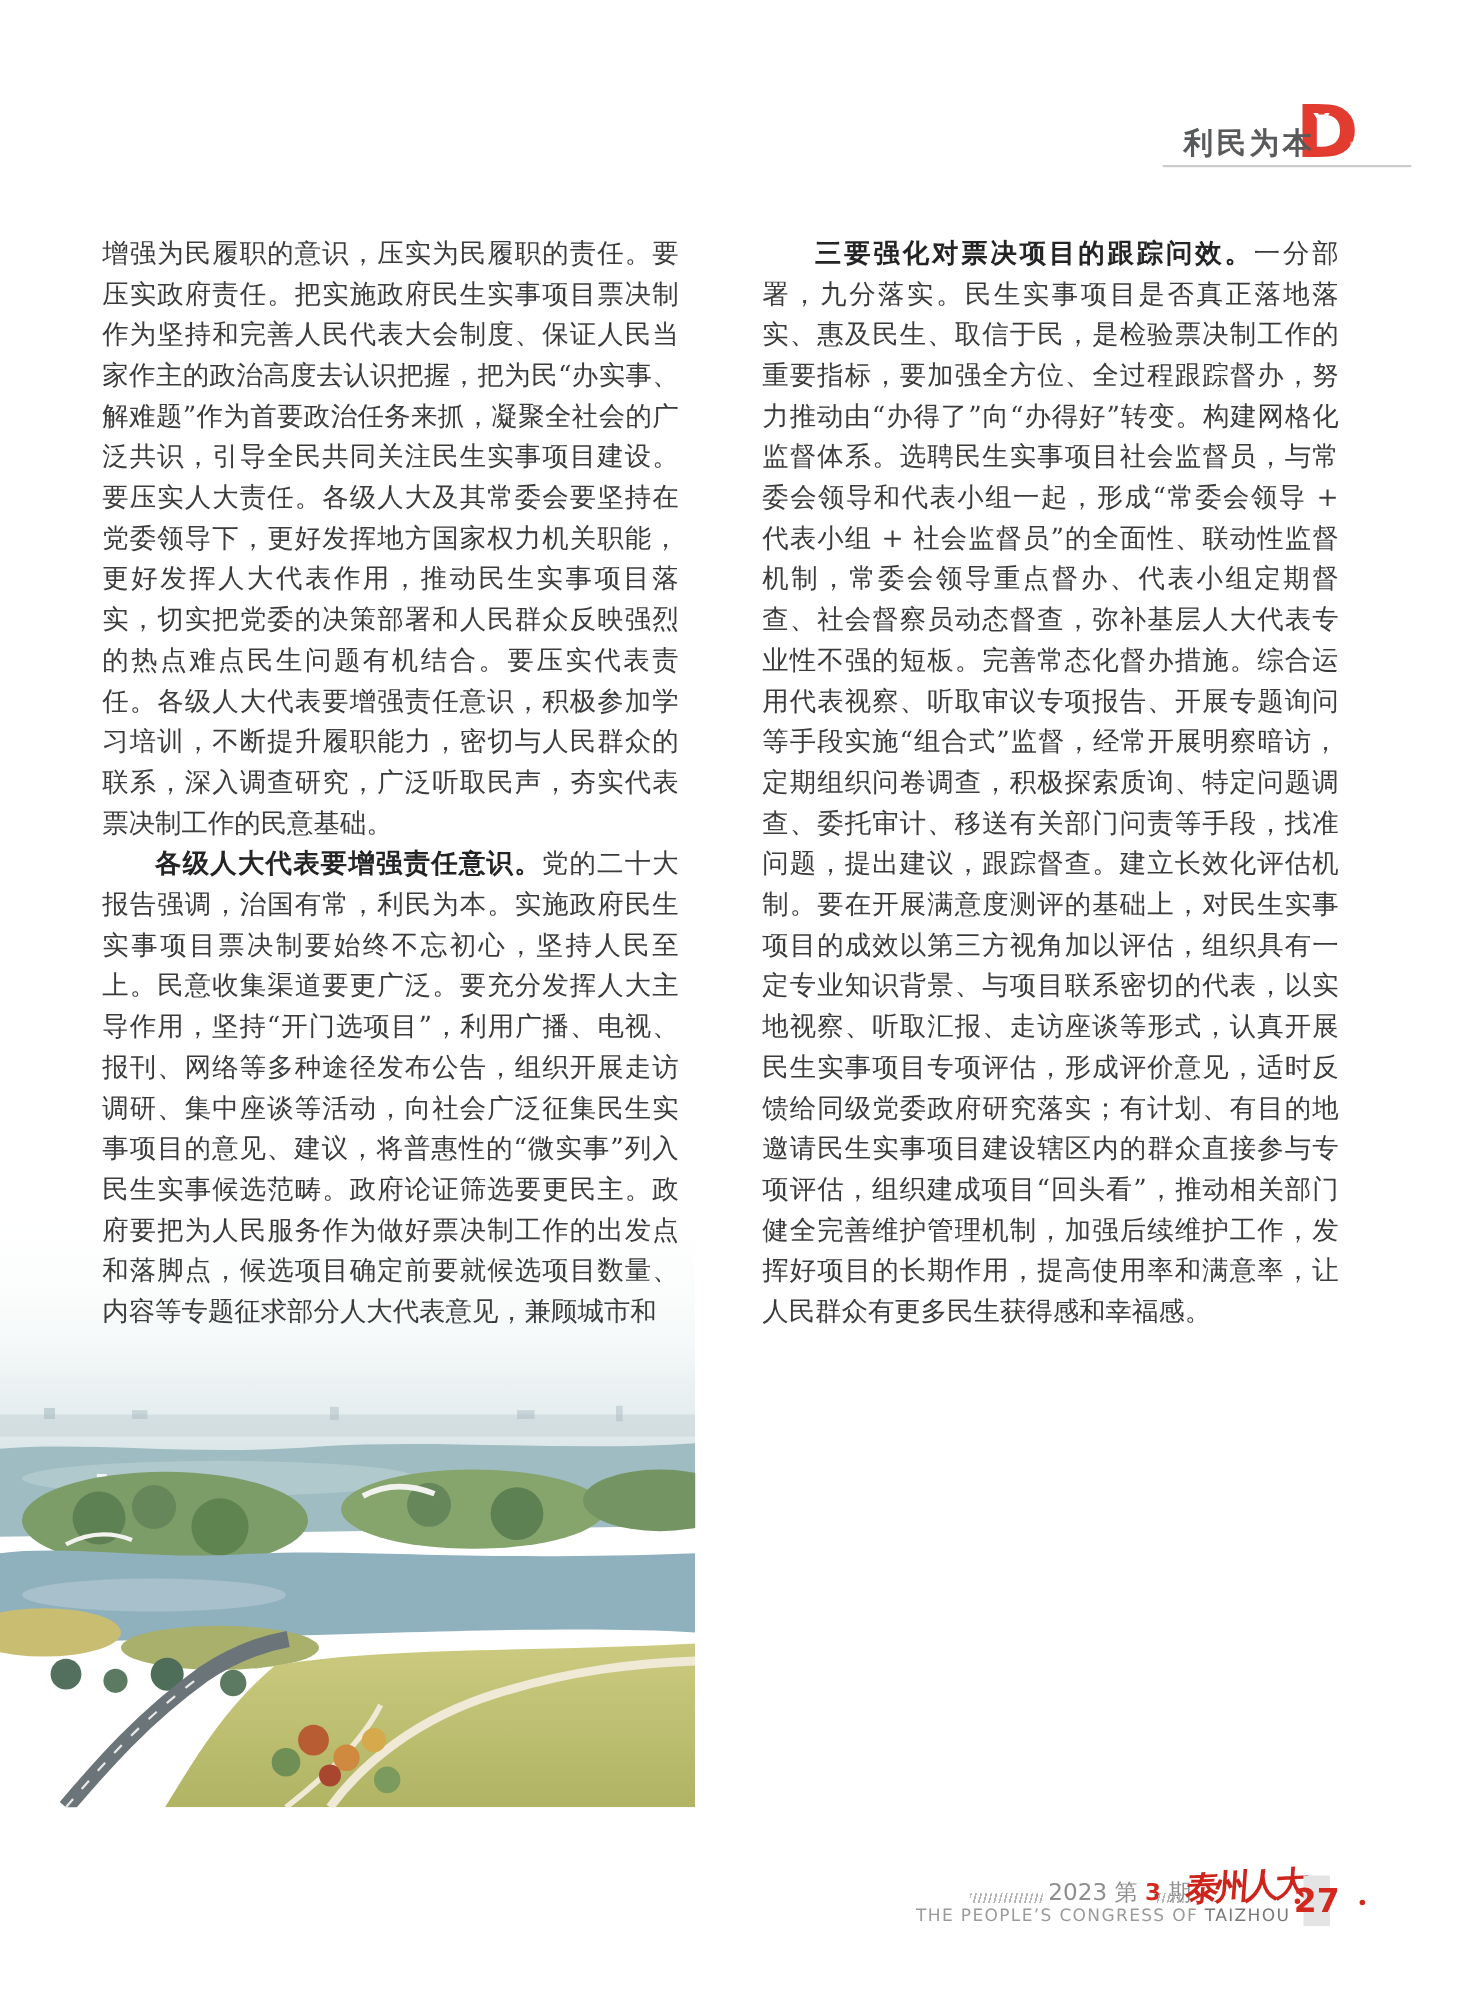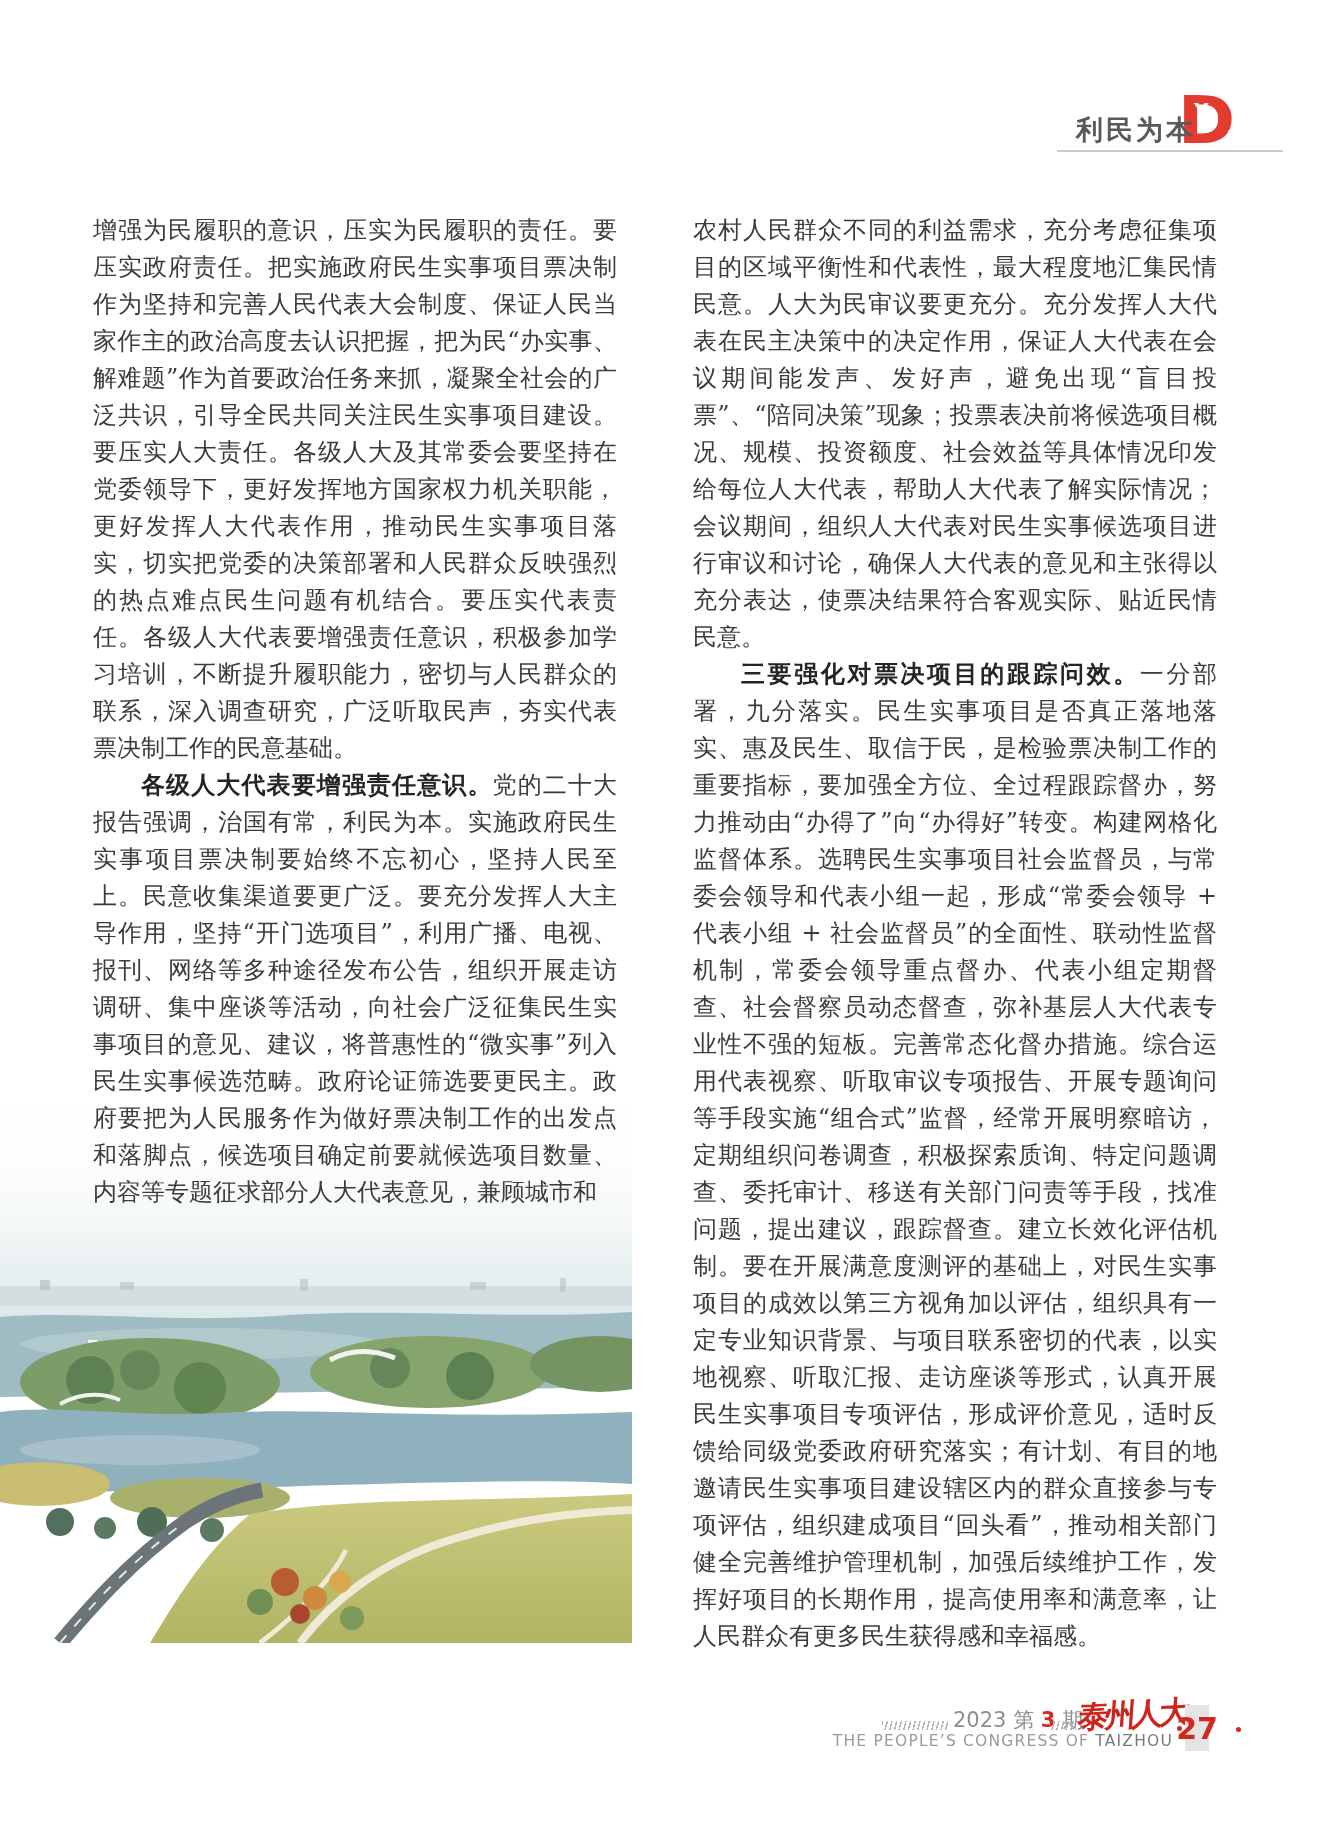--- a/index.html
+++ b/index.html
@@ -72,21 +72,20 @@
     <span class="d">D</span>
     <span class="y">Y</span>
     <span class="bg">BG</span>
   </div>
 
   <div class="col col-left">
       <p class="para"><span class="run">增强为民履职的意识，压实为民履职的责任。要压实政府责任。把实施政府民生实事项目票决制作为坚持和完善人民代表大会制度、保证人民当家作主的政治高度去认识把握，把为民“办实事、解难题”作为首要政治任务来抓，凝聚全社会的广泛共识，引导全民共同关注民生实事项目建设。要压实人大责任。各级人大及其常委会要坚持在党委领导下，更好发挥地方国家权力机关职能，更好发挥人大代表作用，推动民生实事项目落实，切实把党委的决策部署和人民群众反映强烈的热点难点民生问题有机结合。要压实代表责任。各级人大代表要增强责任意识，积极参加学习培训，不断提升履职能力，密切与人民群众的联系，深入调查研究，广泛听取民声，夯实代表票决制工作的民意基础。</span></p>
       <p class="para indent"><span class="run lead">各级人大代表要增强责任意识。</span><span class="run">党的二十大报告强调，治国有常，利民为本。实施政府民生实事项目票决制要始终不忘初心，坚持人民至上。民意收集渠道要更广泛。要充分发挥人大主导作用，坚持“开门选项目”，利用广播、电视、报刊、网络等多种途径发布公告，组织开展走访调研、集中座谈等活动，向社会广泛征集民生实事项目的意见、建议，将普惠性的“微实事”列入民生实事候选范畴。政府论证筛选要更民主。政府要把为人民服务作为做好票决制工作的出发点和落脚点，候选项目确定前要就候选项目数量、内容等专题征求部分人大代表意见，兼顾城市和</span></p>
     </div>
   <div class="col col-right">
-      <p class="para"><span class="run">农村人民群众不同的利益需求，充分考虑征集项目的区域平衡性和代表性，最大程度地汇集民情民意。人大为民审议要更充分。充分发挥人大代表在民主决策中的决定作用，保证人大代表在会议期间能发声、发好声，避免出现“盲目投票”、“陪同决策”现象；投票表决前将候选项目概况、规模、投资额度、社会效益等具体情况印发给每位人大代表，帮助人大代表了解实际情况；会议期间，组织人大代表对民生实事候选项目进行审议和讨论，确保人大代表的意见和主张得以充分表达，使票决结果符合客观实际、贴近民情民意。</span></p>
       <p class="para indent"><span class="run lead">三要强化对票决项目的跟踪问效。</span><span class="run">一分部署，九分落实。民生实事项目是否真正落地落实、惠及民生、取信于民，是检验票决制工作的重要指标，要加强全方位、全过程跟踪督办，努力推动由“办得了”向“办得好”转变。构建网格化监督体系。选聘民生实事项目社会监督员，与常委会领导和代表小组一起，形成“常委会领导 + 代表小组 + 社会监督员”的全面性、联动性监督机制，常委会领导重点督办、代表小组定期督查、社会督察员动态督查，弥补基层人大代表专业性不强的短板。完善常态化督办措施。综合运用代表视察、听取审议专项报告、开展专题询问等手段实施“组合式”监督，经常开展明察暗访，定期组织问卷调查，积极探索质询、特定问题调查、委托审计、移送有关部门问责等手段，找准问题，提出建议，跟踪督查。建立长效化评估机制。要在开展满意度测评的基础上，对民生实事项目的成效以第三方视角加以评估，组织具有一定专业知识背景、与项目联系密切的代表，以实地视察、听取汇报、走访座谈等形式，认真开展民生实事项目专项评估，形成评价意见，适时反馈给同级党委政府研究落实；有计划、有目的地邀请民生实事项目建设辖区内的群众直接参与专项评估，组织建成项目“回头看”，推动相关部门健全完善维护管理机制，加强后续维护工作，发挥好项目的长期作用，提高使用率和满意率，让人民群众有更多民生获得感和幸福感。</span></p>
     </div>
 
   <div class="photo" title="aerial-view-wetland-park-photo">
     <svg viewBox="0 0 632 561" preserveAspectRatio="none">
       <defs>
         <linearGradient id="g-sky" x1="0" y1="0" x2="0" y2="1">
           <stop offset="0" stop-color="#ffffff"></stop>
           <stop offset="0.55" stop-color="#f3f7f7"></stop>
           <stop offset="0.8" stop-color="#e6eef0"></stop>

